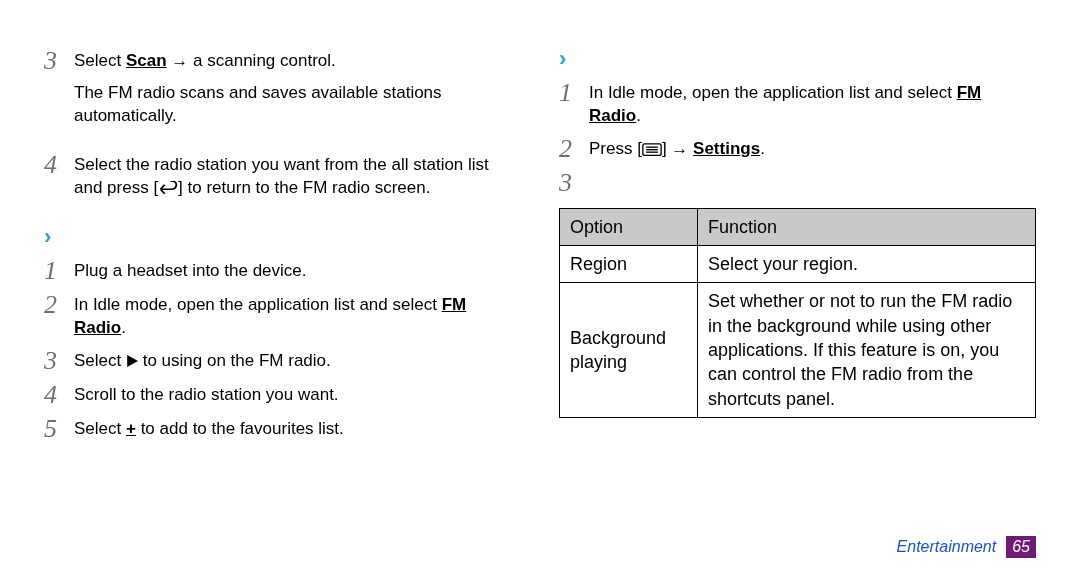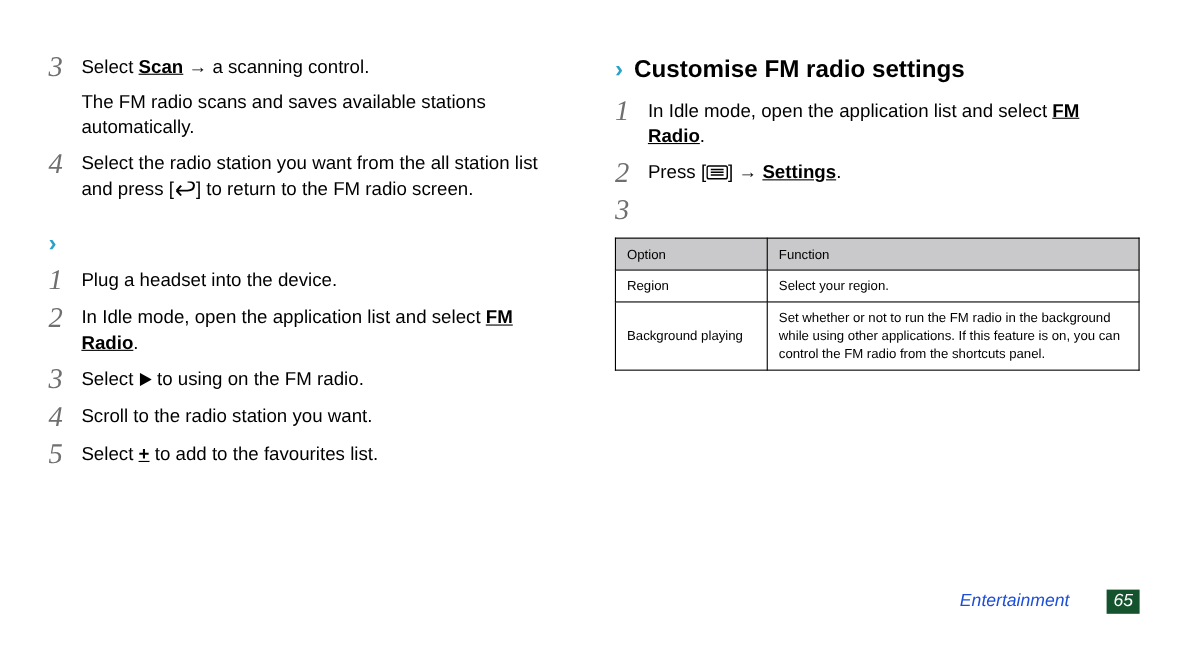--- a/index.html
+++ b/index.html
@@ -35,21 +35,21 @@
     color: #6f6f71;
     width: 30px;
     flex-shrink: 0;
     line-height: 1;
     padding-top: 0px;
     text-align: left;
   }
   .step-body { flex: 1; padding-top: 2px; }
   .sub {
     margin-left: 30px;
-    margin-bottom: 8px;
+    margin-bottom: 24px;
   }
   .heading {
     display: flex;
     align-items: center;
     font-weight: 700;
     font-size: 22px;
     margin: 18px 0 10px 0;
     gap: 10px;
   }
   .heading.top { margin-top: 0; }
@@ -73,21 +73,21 @@
   }
   .icon-menu {
     display: inline-block;
     width: 20px; height: 14px;
     vertical-align: -2px;
   }
   table.settings {
     border-collapse: collapse;
     width: 100%;
     margin-top: 4px;
-    font-size: 12px;
+    font-size: 18px;
   }
   table.settings th, table.settings td {
     border: 1px solid #000;
     padding: 6px 10px;
     text-align: left;
     vertical-align: top;
     font-weight: 400;
   }
   table.settings thead th {
     background: #c9c9cb;
@@ -96,26 +96,25 @@
   .footer {
     display: flex;
     justify-content: flex-end;
     align-items: center;
     gap: 10px;
     font-size: 16px;
     margin-top: auto;
   }
   .footer .section { font-style: italic; color: #1d4ed8; }
   .footer .pagenum {
-    background: #14532d;
+    background: #701a75;
     color: #fff;
     padding: 2px 6px;
     font-style: italic;
     font-size: 16px;
-    margin-left: 24px;
   }
 </style>
 </head>
 <body>
 
 <div class="page">
   <div class="columns">
 
     <div class="col">
 
@@ -171,21 +170,20 @@
         <div class="step-body">
           <span>Select </span><span class="bold">+</span><span> to add to the favourites list.</span>
         </div>
       </div>
     </div>
 
     <div class="col">
 
       <div class="heading top">
         <span class="chevron">›</span>
-        <span>Customise FM radio settings</span>
       </div>
 
       <div class="step">
         <div class="step-num">1</div>
         <div class="step-body">
           <span>In Idle mode, open the application list and select </span><span class="bold">FM Radio</span><span>.</span>
         </div>
       </div>
 
       <div class="step">

